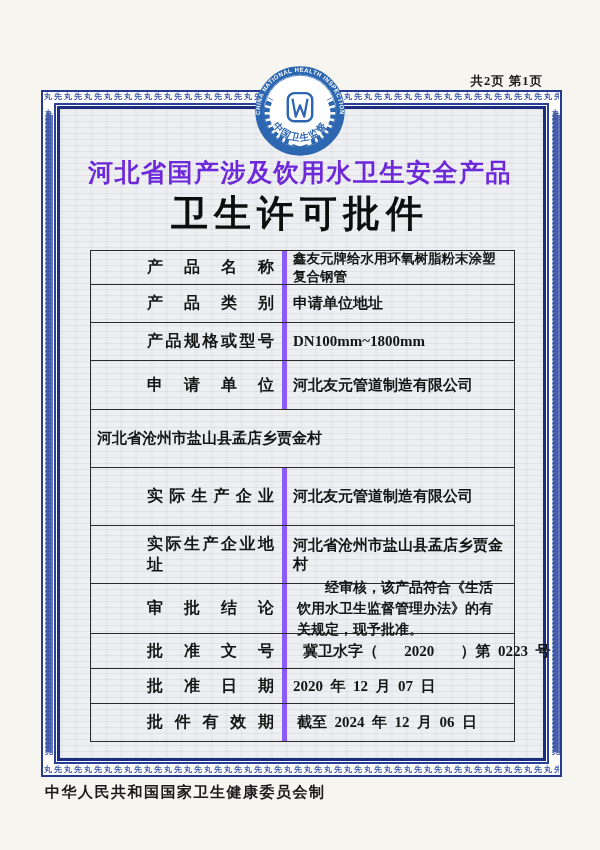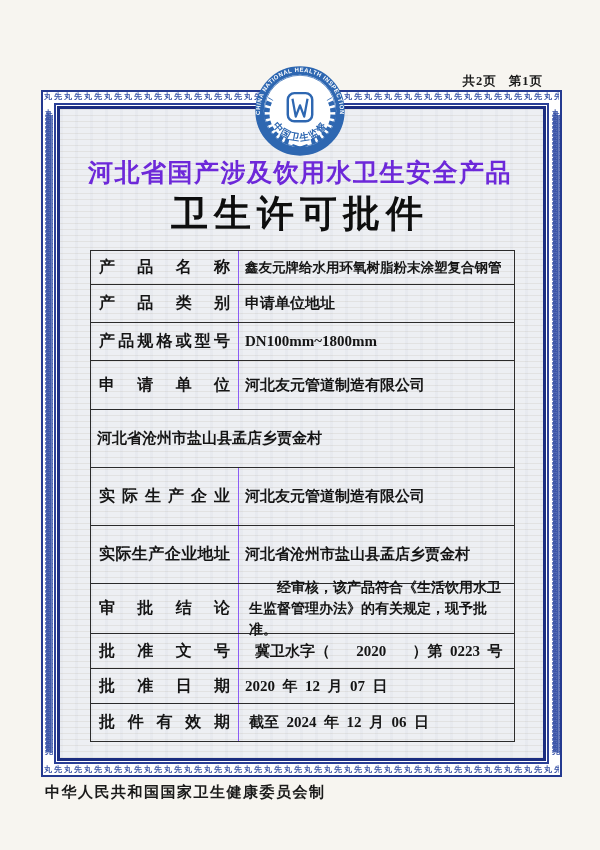--- a/index.html
+++ b/index.html
@@ -12,21 +12,21 @@
     color:#111;
     overflow:hidden;
   }
 
   
   .pagination {
     position:absolute; top:73px; right:57px;
     font-size:12.5px; font-weight:bold; color:#1a1a1a;
     letter-spacing:1px;
   }
-  .pagination span { margin-left:12px; }
+  .pagination span { margin-left:4px; }
 
   
   .frame {
     position:absolute; left:41px; top:90px; width:521px; height:687px;
     border:2px solid #24398f;
     background:#ffffff;
   }
   .strip {
     position:absolute;
     color:#3b55a8;
@@ -83,24 +83,24 @@
   .ctable {
     position:absolute; left:90px; top:250px; width:425px;
     border:1px solid #2b2b2b;
     z-index:4;
     display:flex; flex-direction:column;
   }
   .trow { display:flex; border-bottom:1px solid #2b2b2b; }
   .trow:last-child { border-bottom:none;justify-content:flex-end; }
   .tlabel {
     width:148px; flex:0 0 148px;
-    border-right:1px solid #8b5cf6;
+    border-right:5px solid #8b5cf6;
     font-size:16px; font-weight:bold; color:#151515;
     padding:0 8px;
-    display:flex; flex-direction:column; justify-content:center;
+    display:flex; flex-direction:column; justify-content:center;margin-left:48px;
   }
   .tlabel > div {
     text-align:justify; text-align-last:justify;
     width:100%;
   }
   .tvalue {
     flex:1;
     display:flex; flex-direction:column; justify-content:center;
     font-weight:bold; color:#151515;
     padding:0 6px;

